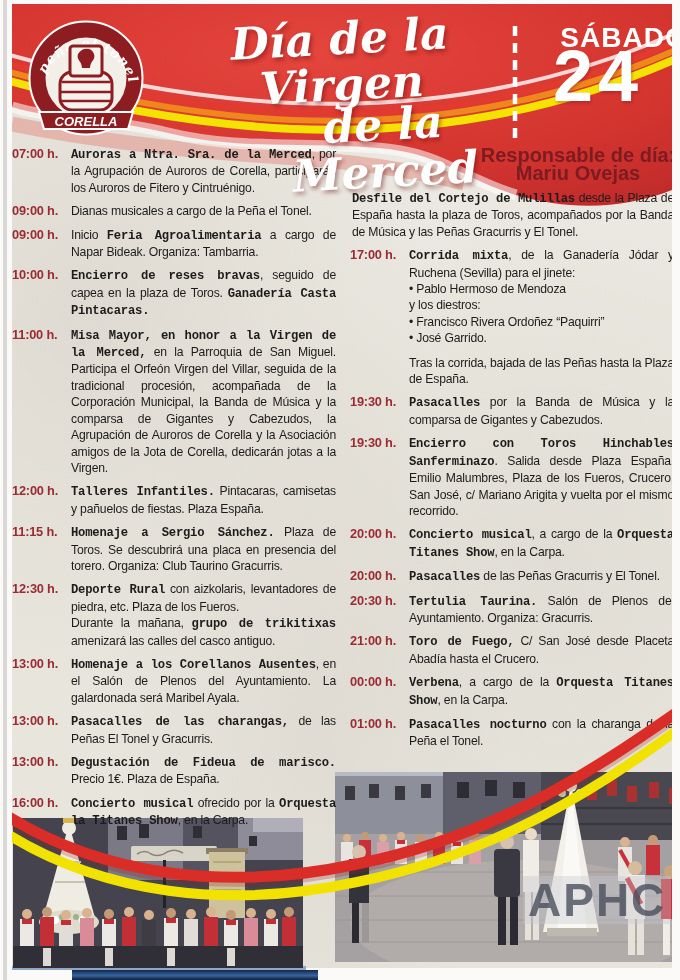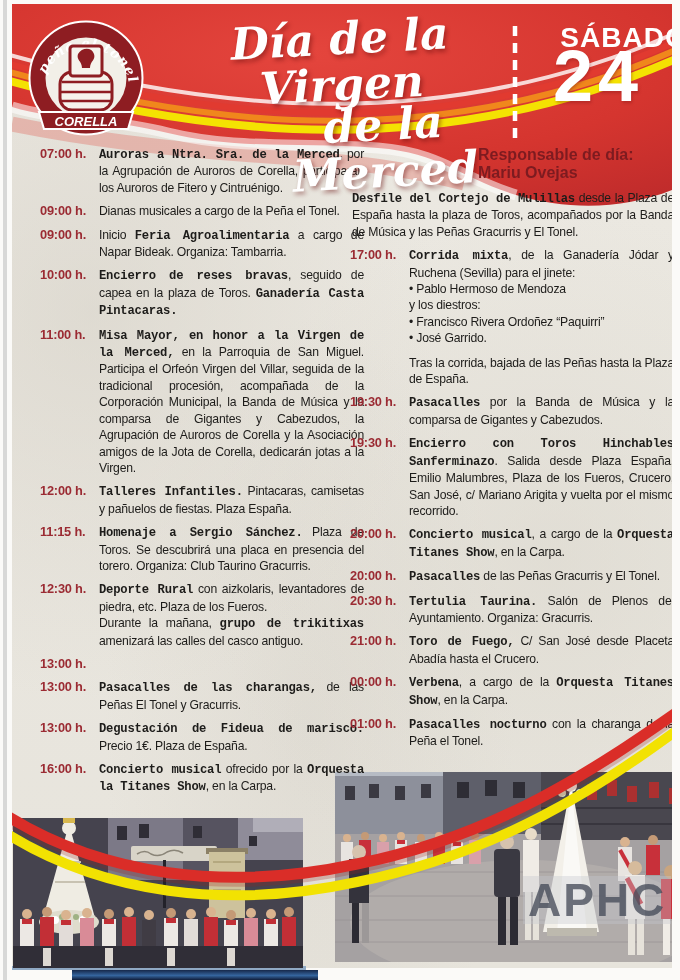--- a/index.html
+++ b/index.html
@@ -27,24 +27,24 @@
     text-shadow:2px 3px 4px rgba(100,10,10,.45);
   }
   .title .t1{font-size:44px;line-height:1.05;text-align:center;}
   .title .t2{font-size:44px;line-height:1.05;text-align:center;padding-left:78px;margin-top:-4px;}
   .dash-svg{position:absolute;left:498px;top:22px;z-index:4;}
   .sabado{position:absolute;left:538px;top:18px;width:148px;z-index:4;text-align:center;
     font-size:28px;font-weight:bold;color:#fff;letter-spacing:1px;}
   .daynum{position:absolute;left:512px;top:36px;width:148px;z-index:4;text-align:center;
     font-size:72px;font-weight:bold;color:#fff;letter-spacing:5px;line-height:1;
     text-shadow:1px 2px 3px rgba(120,20,20,.35);}
-  .resp{position:absolute;left:466px;top:142px;width:200px;z-index:4;
-    color:#7d1b20;font-weight:bold;font-size:16px;line-height:18px;}
+  .resp{position:absolute;left:466px;top:142px;width:200px;z-index:4;text-align:center;
+    color:#7d1b20;font-weight:bold;font-size:20px;line-height:18px;}
   .col{position:absolute;width:324px;z-index:3;}
-  #col-left{left:28px;top:142px;}
+  #col-left{left:0;top:142px;}
   #col-right{left:338px;top:186px;}
   .event{display:flex;margin-bottom:7px;}
   .time{flex:0 0 57px;width:57px;font-weight:bold;color:#9b2b33;font-size:12.8px;line-height:16.4px;letter-spacing:-0.2px;}
   .ebody{flex:1;font-size:12.2px;line-height:16.4px;color:#1d1c1a;text-align:justify;letter-spacing:-0.2px;padding-left:2px;}
   .para{white-space:pre-line;}
   .para.gap{margin-top:8px;}
   .b{font-weight:bold;font-family:Liberation Mono, monospace;}
   .photoL{position:absolute;left:1px;top:814px;width:290px;height:150px;z-index:2;}
   .photoR{position:absolute;left:295px;top:768px;width:364px;height:190px;z-index:2;padding-left:28px;}
   .ribbons-svg{position:absolute;left:0;top:676px;z-index:6;pointer-events:none;}
@@ -164,20 +164,23 @@
       </div>
       <div class="event">
         <div class="time">12:30 h.</div>
         <div class="ebody">
           <div class="para"><span class="b">Deporte Rural</span><span> con aizkolaris, levantadores de piedra, etc. Plaza de los Fueros.
 Durante la mañana, </span><span class="b">grupo de trikitixas</span><span> amenizará las calles del casco antiguo.</span></div>
         </div>
       </div>
       <div class="event">
         <div class="time">13:00 h.</div>
+        <div class="ebody">
+          <div class="para"><span class="b">Homenaje a los Corellanos Ausentes</span><span>, en el Salón de Plenos del Ayuntamiento. La galardonada será Maribel Ayala.</span></div>
+        </div>
       </div>
       <div class="event">
         <div class="time">13:00 h.</div>
         <div class="ebody">
           <div class="para"><span class="b">Pasacalles de las charangas,</span><span> de las Peñas El Tonel y Gracurris.</span></div>
         </div>
       </div>
       <div class="event">
         <div class="time">13:00 h.</div>
         <div class="ebody">

